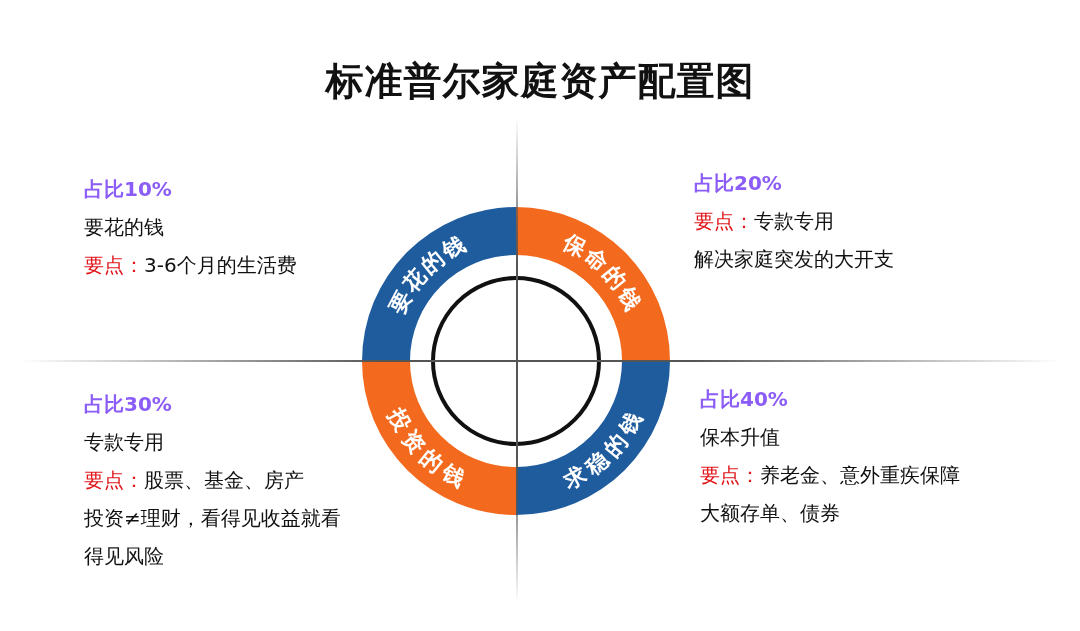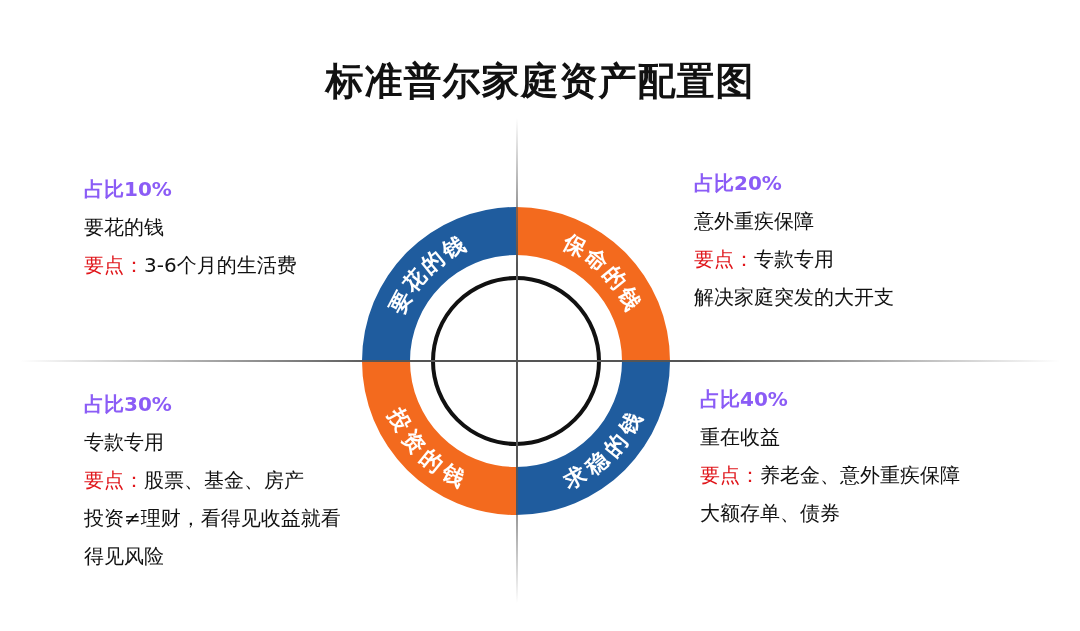--- a/index.html
+++ b/index.html
@@ -76,37 +76,36 @@
 <div class="quad" id="q-tl">
   <div class="pct">占比10%</div>
   <div class="line">要花的钱</div>
   <div class="line">
     <span class="key">要点：</span><span>3-6个月的生活费</span>
   </div>
 </div>
 
 <div class="quad" id="q-tr">
   <div class="pct">占比20%</div>
-  <div class="line">意外重疾保障</div>
   <div class="line">
     <span class="key">要点：</span><span>专款专用</span>
   </div>
   <div class="line">解决家庭突发的大开支</div>
 </div>
 
 <div class="quad" id="q-bl">
   <div class="pct">占比30%</div>
   <div class="line">专款专用</div>
   <div class="line">
     <span class="key">要点：</span><span>股票、基金、房产</span>
   </div>
   <div class="line">投资≠理财，看得见收益就看</div>
   <div class="line">得见风险</div>
 </div>
 
 <div class="quad" id="q-br">
   <div class="pct">占比40%</div>
-  <div class="line">重在收益</div>
+  <div class="line">保本升值</div>
   <div class="line">
     <span class="key">要点：</span><span>养老金、意外重疾保障</span>
   </div>
   <div class="line">大额存单、债券</div>
 </div>
 
 </body></html>

